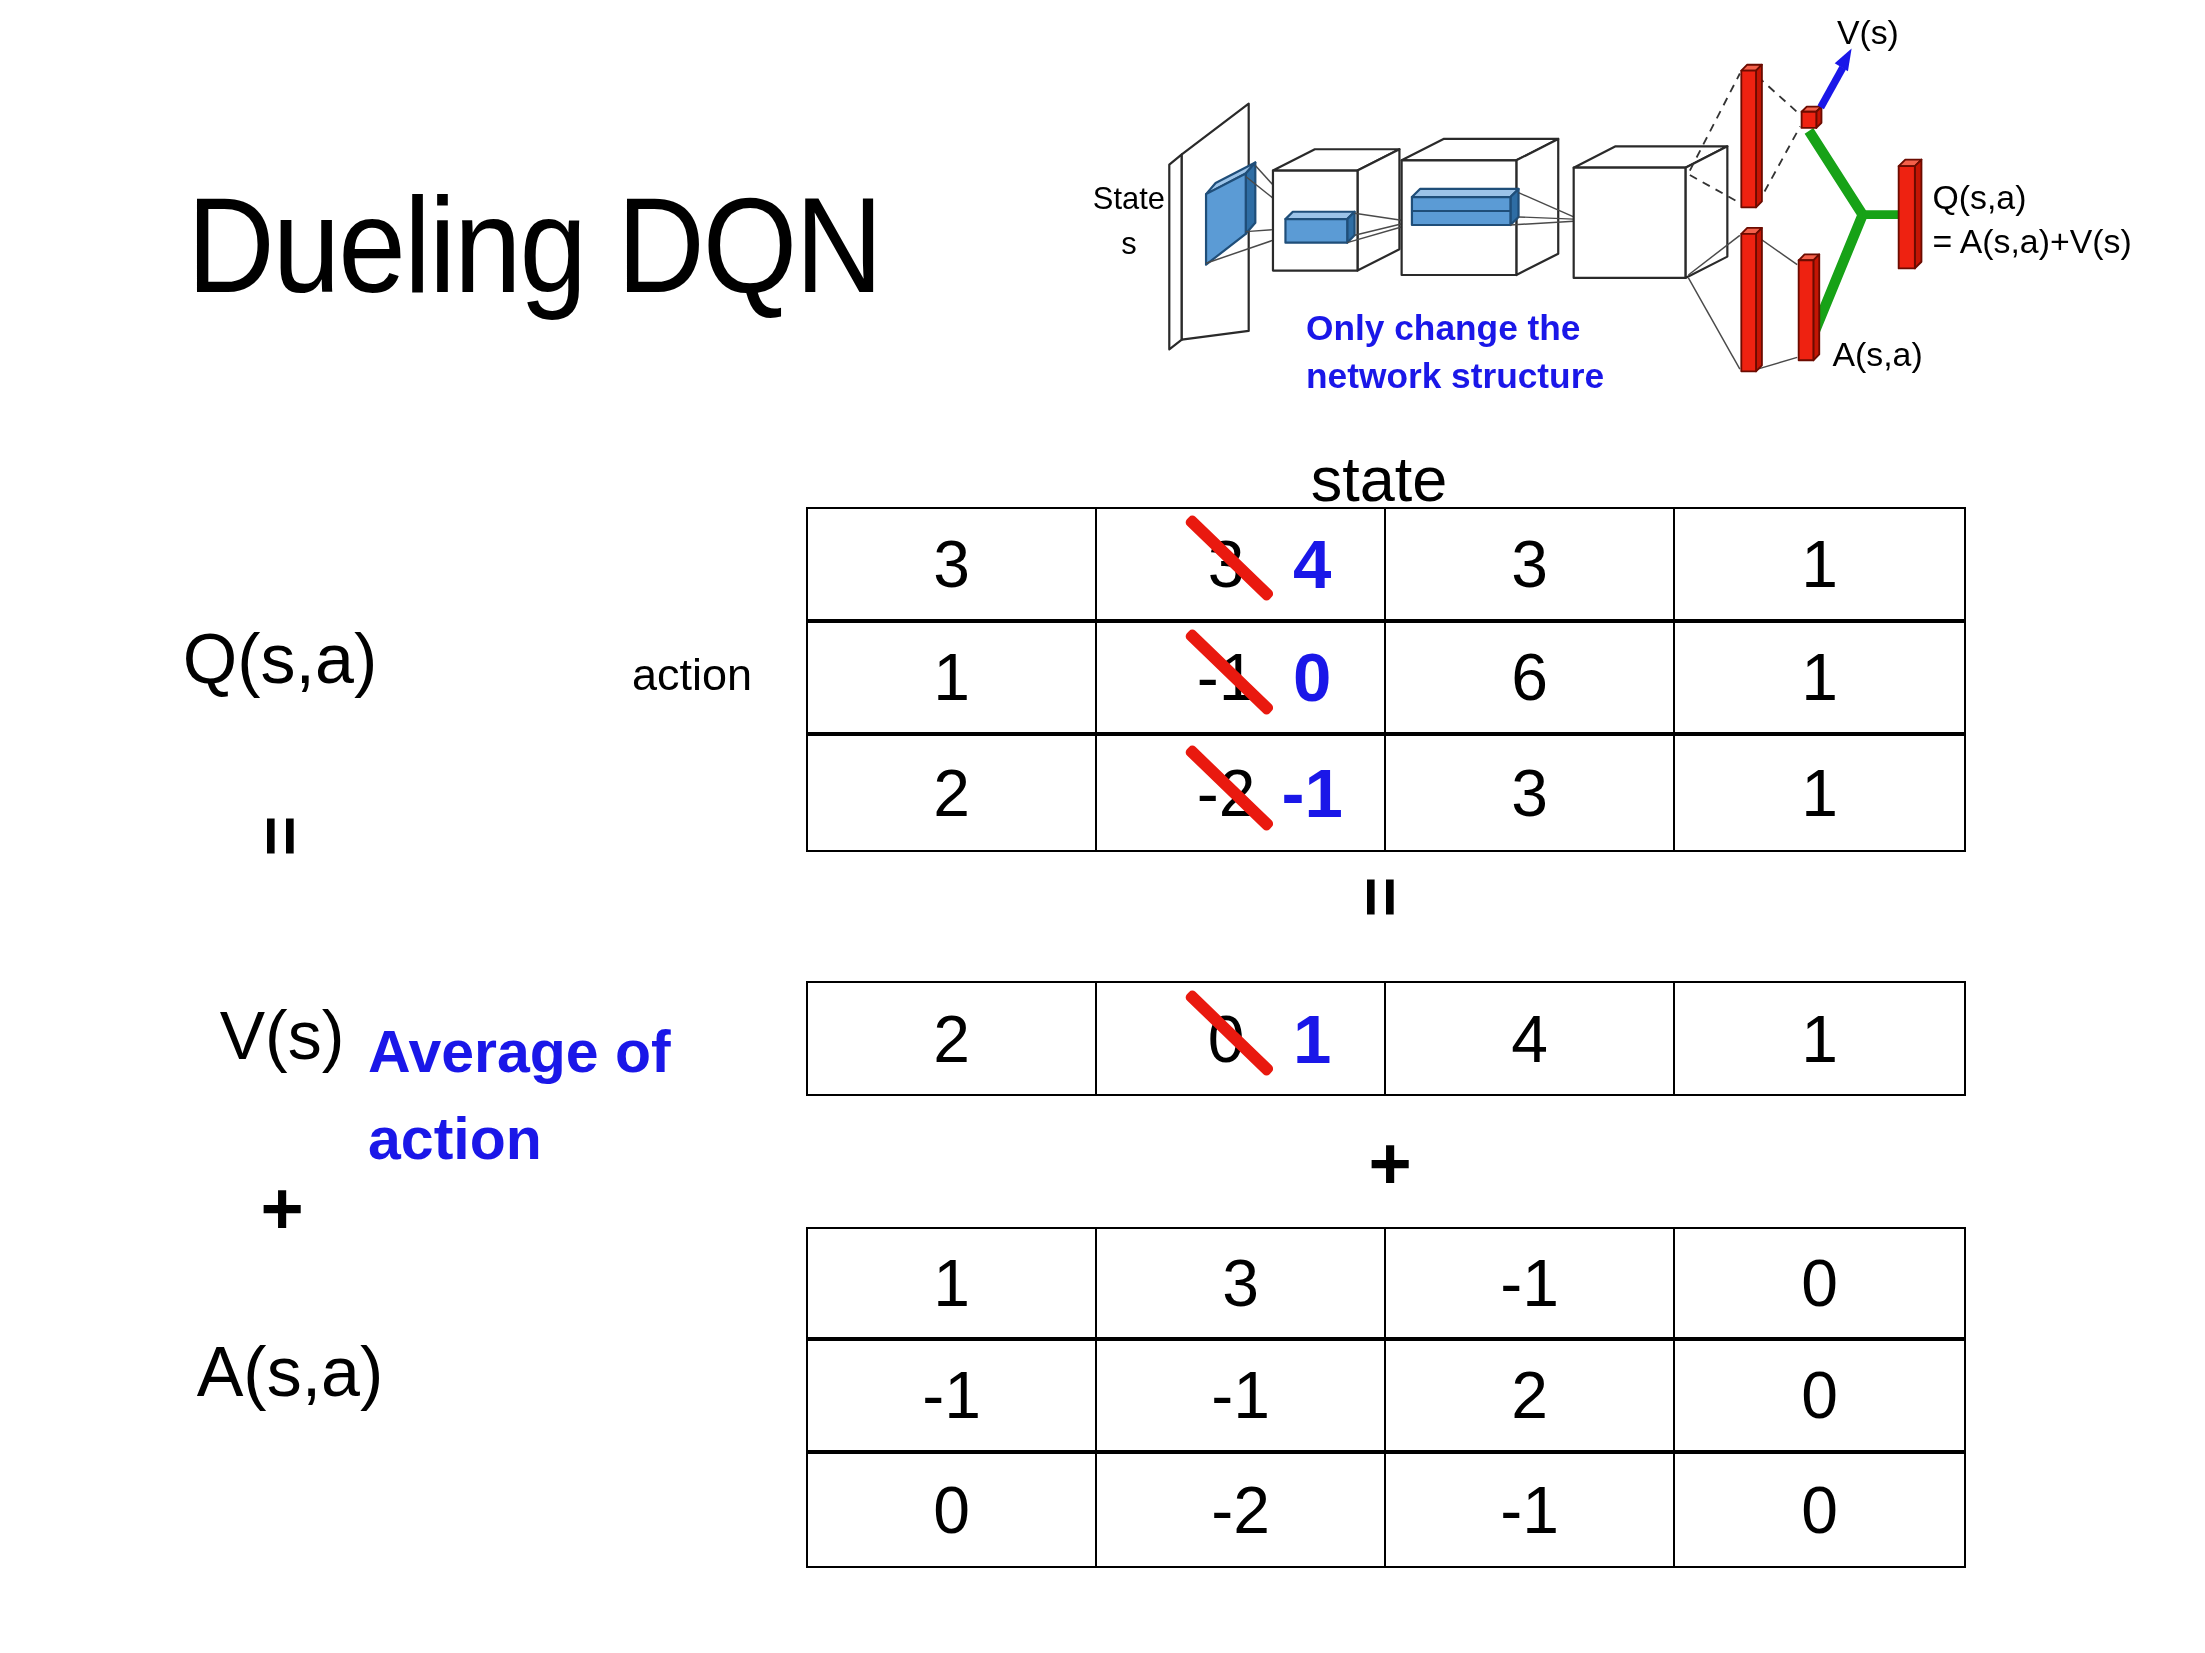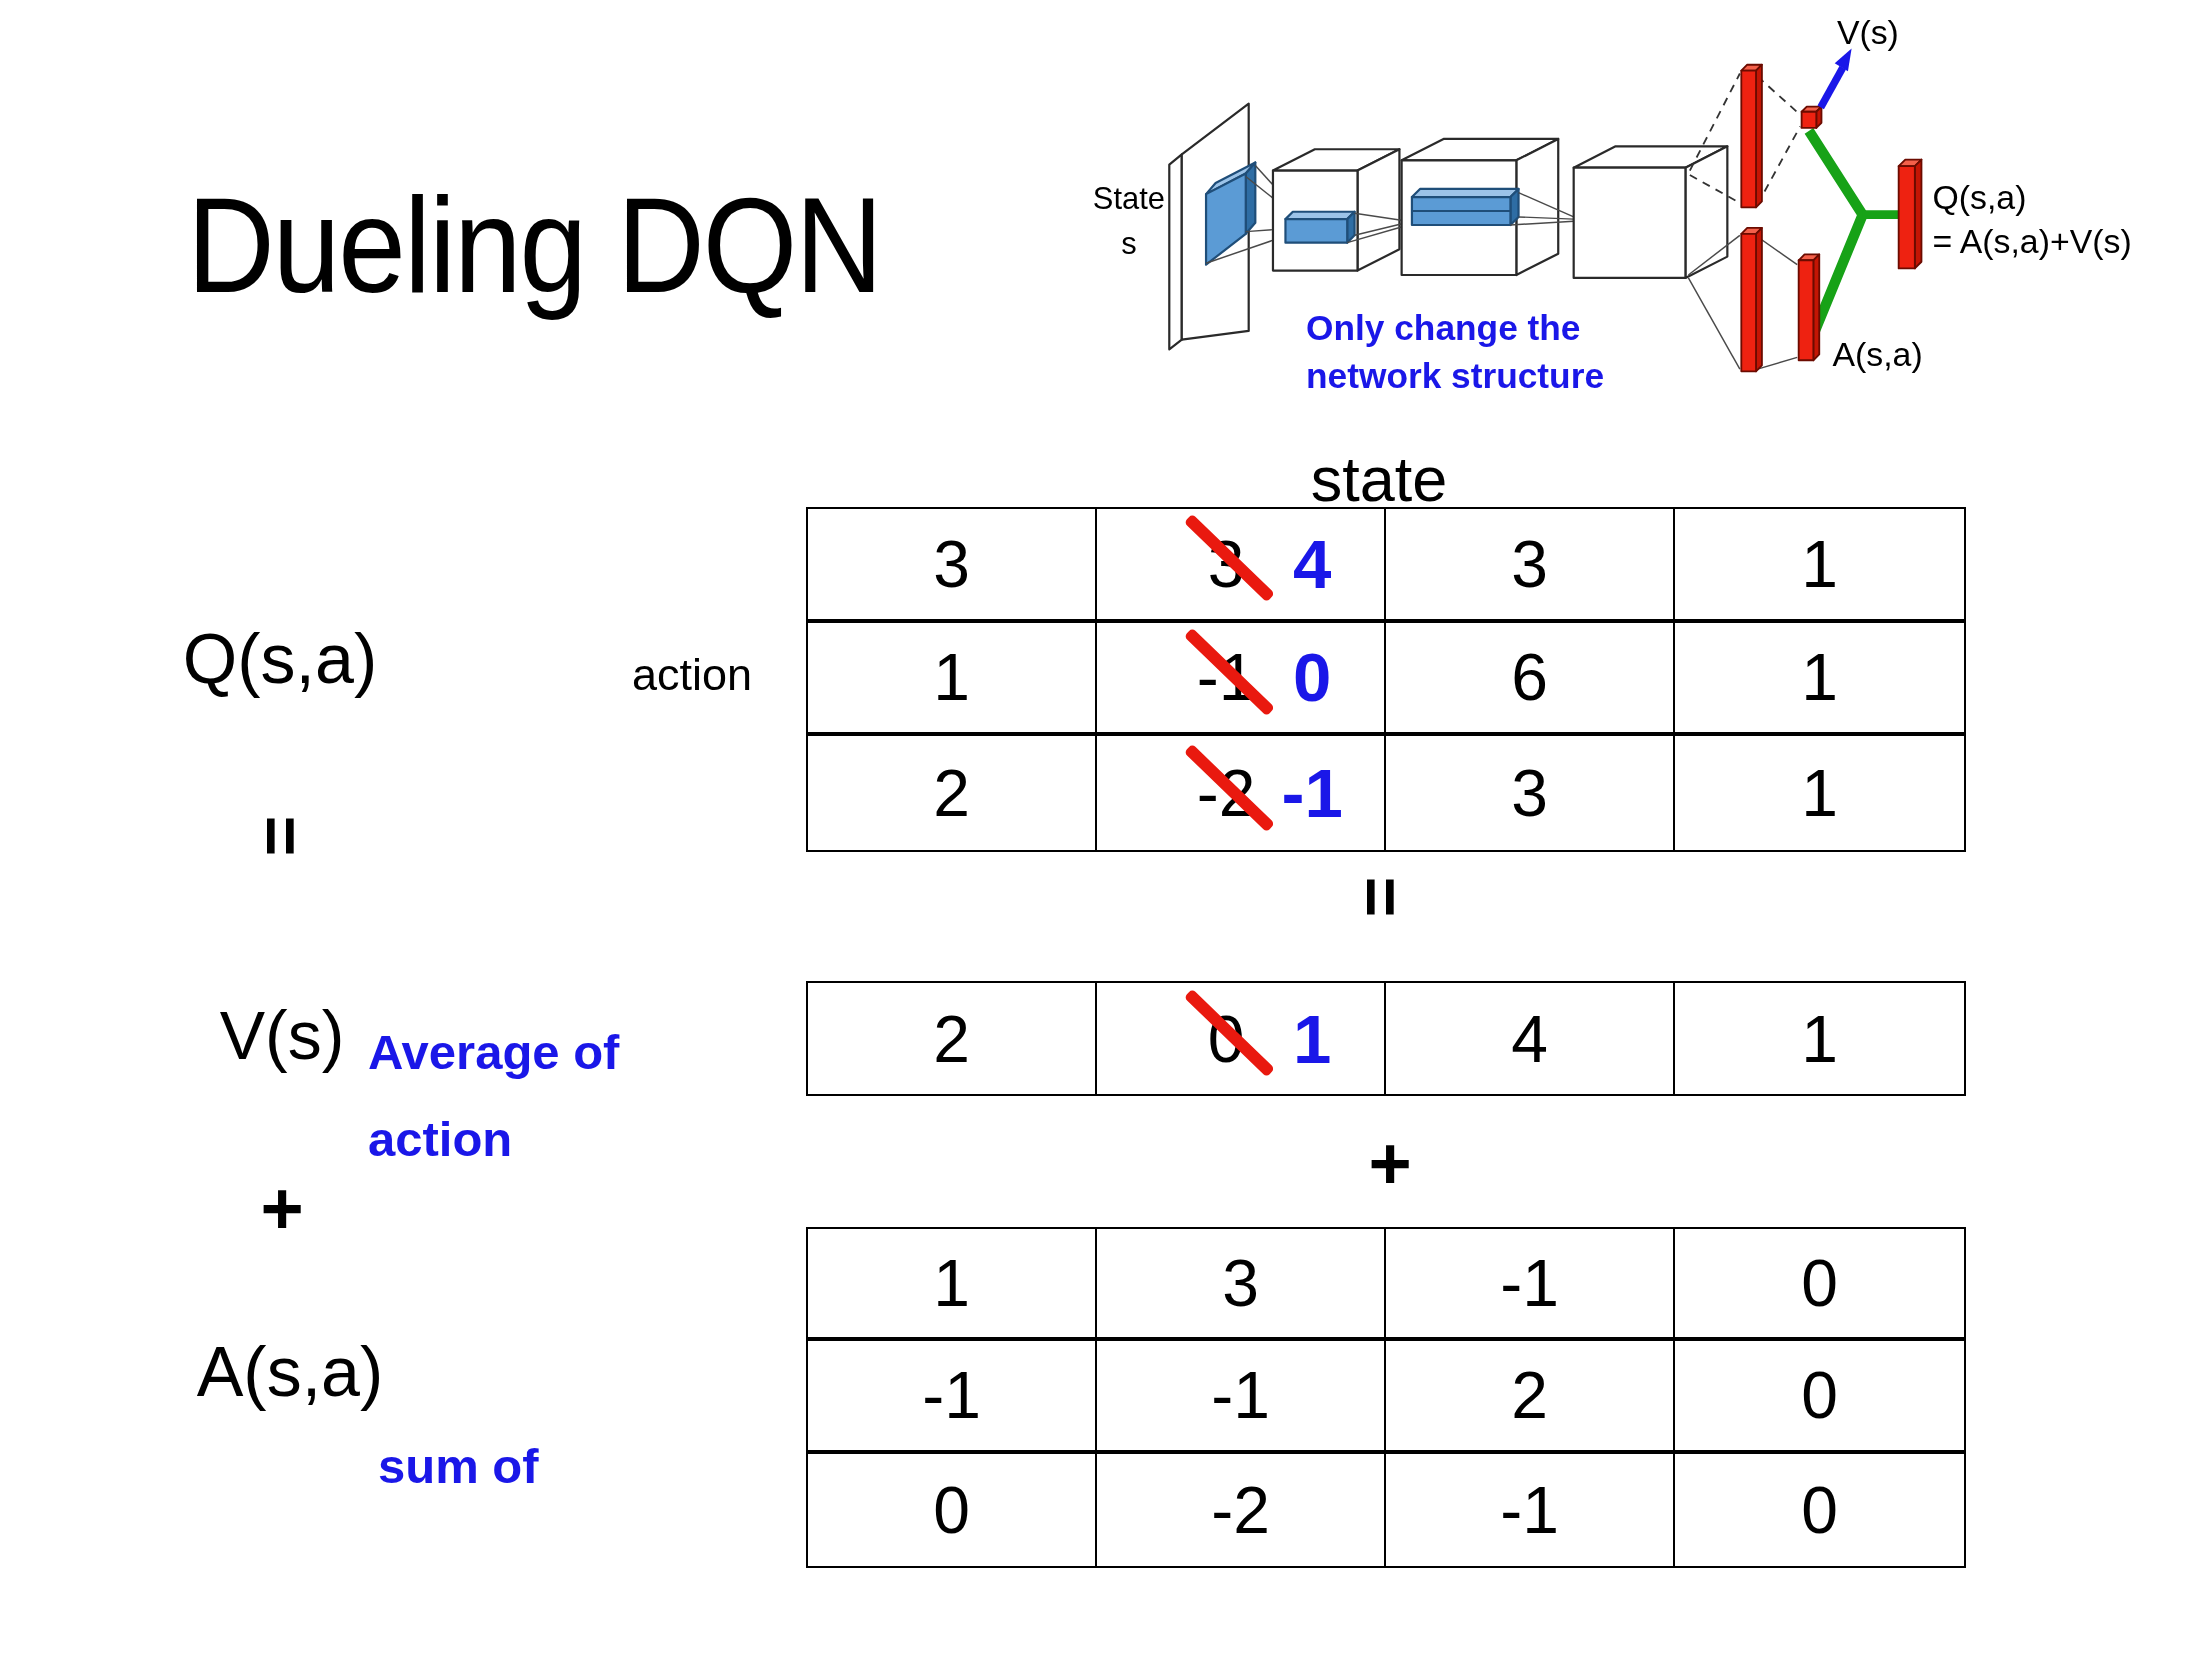--- a/index.html
+++ b/index.html
@@ -15,21 +15,21 @@
     left:187px;top:168px;font-size:135px;letter-spacing:-2.2px;
     transform:scaleX(0.9);transform-origin:left top;white-space:nowrap;
   }
 
   
   .lab{font-size:70px;}
   .lab-mid{font-size:63px;}
   .rot-eq{font-size:70px;font-weight:700;transform:translate(-50%,-50%) rotate(90deg);}
   .plus{font-size:74px;font-weight:700;}
 
-  .note{font-size:49px;line-height:87px;font-weight:600;white-space:nowrap;}
+  .note{font-size:59px;line-height:87px;font-weight:600;white-space:nowrap;}
 
   
   .mtable{
     position:absolute;left:806px;width:1160px;display:grid;
     grid-template-columns:repeat(4,1fr);border:2.9px solid #000;box-sizing:border-box;
     background:#fff;font-size:66px;
   }
   .mtable .c{
     position:relative;display:flex;align-items:center;justify-content:center;
     border-right:2.9px solid #000;border-bottom:4.4px solid #000;box-sizing:border-box;
@@ -179,21 +179,20 @@
   <div class="abs rot-eq" style="left:281px;top:836px">=</div>
   <div class="abs ctr" style="left:282px;top:1035px;font-size:68px">V(s)</div>
   <div class="abs ctr plus" style="left:282px;top:1208px">+</div>
   <div class="abs ctr lab" style="left:290px;top:1372px">A(s,a)</div>
 
   <div class="abs note" style="left:368px;top:1009px;color:#1a17e8">
     <div>Average of</div>
     <div>action</div>
   </div>
   <div class="abs note" style="left:378px;top:1423px;color:#1a17e8">
-    <div>sum of</div>
   </div>
 
   <div class="abs rot-eq" style="left:1381px;top:897px">=</div>
   <div class="abs ctr plus" style="left:1390px;top:1163px">+</div>
 
   <div class="mtable rows3" style="top:507px;height:345px;grid-template-rows:repeat(3,1fr)">
     <div class="c">
         <span>3</span>
       </div>
     <div class="c struck">

